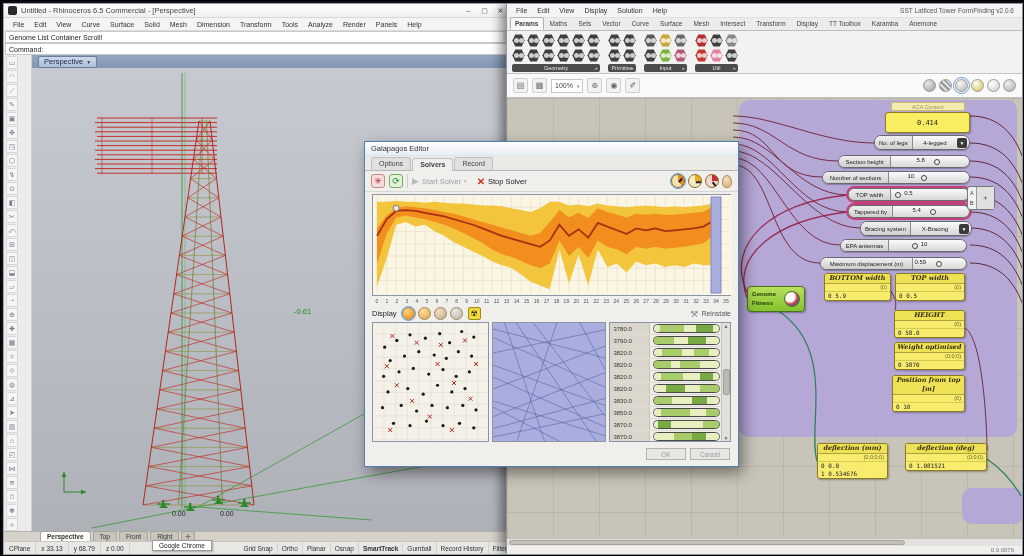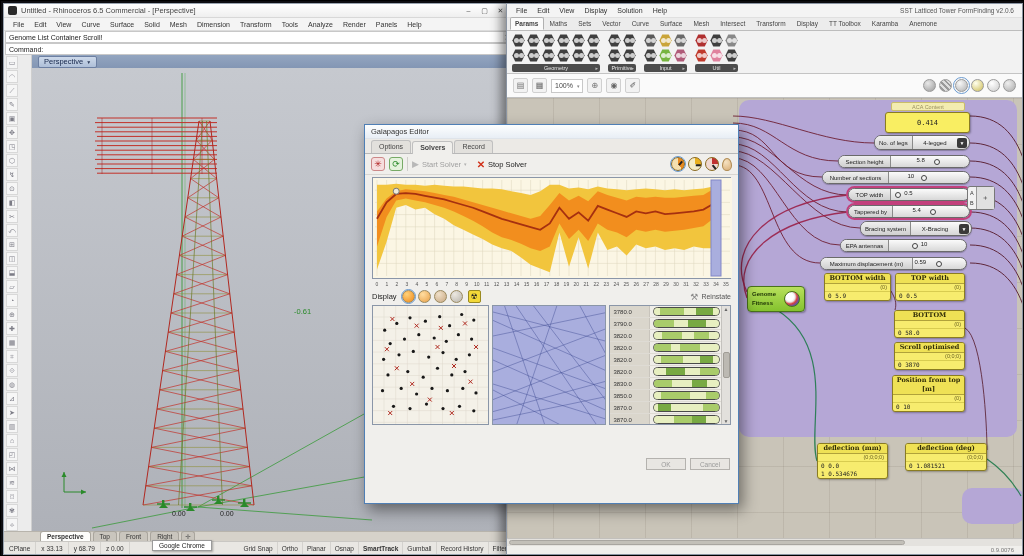--- a/index.html
+++ b/index.html
@@ -64,37 +64,37 @@
 .gh-slider.sel{box-shadow:0 0 0 2px #c2407c;}
 .s-label{background:linear-gradient(#efefef,#cfcfcf);border-right:1px solid #8a8a8a;font-size:6px;color:#222;display:flex;align-items:center;justify-content:center;padding:0 3px;white-space:nowrap;}
 .s-track{flex:1;position:relative;}
 .s-knob{position:absolute;top:3px;width:6px;height:6px;border-radius:50%;border:1px solid #444;background:#f4f4f4;}
 .s-val{position:absolute;top:1px;font-size:6px;color:#222;white-space:nowrap;}
 .gh-vlist{display:flex;height:15px;border:1px solid #6a6a6a;border-radius:7px;background:linear-gradient(#fbfbfb,#d6d6d6);overflow:hidden;box-shadow:0 1px 1px rgba(0,0,0,.25);align-items:center;}
 .vl-label{background:linear-gradient(#efefef,#cfcfcf);border-right:1px solid #8a8a8a;font-size:6px;color:#222;height:100%;display:flex;align-items:center;padding:0 4px;white-space:nowrap;}
 .vl-value{flex:1;font-size:6px;color:#222;text-align:center;white-space:nowrap;}
 .vl-caret{width:10px;height:10px;background:#3a3a3a;color:#fff;font-size:5px;display:flex;align-items:center;justify-content:center;border-radius:2px;margin-right:2px;}
 .gh-panel{background:#f7ec6e;border:1px solid #8a7c22;border-radius:3px;overflow:hidden;box-shadow:1px 1px 2px rgba(0,0,0,.3);}
-.p-title{background:#efe155;border-bottom:1px solid #b0a23a;font-family:"DejaVu Serif",serif;font-weight:bold;font-size:6.5px;color:#332f08;text-align:center;line-height:9px;}
+.p-title{background:#efe155;border-bottom:1px solid #b0a23a;font-family:"DejaVu Serif",serif;font-style:italic;font-weight:bold;font-size:6.5px;color:#332f08;text-align:center;line-height:9px;}
 .p-path{font-size:5.5px;color:#6a6220;text-align:right;padding:0 3px;line-height:7px;border-bottom:1px solid #d8cc50;}
 .p-row{font-family:"DejaVu Sans Mono",monospace;font-size:6px;color:#222;padding:0 3px;line-height:8px;white-space:nowrap;}
 .gh-galapagos{background:linear-gradient(#b8e05c,#84c22e);border:1px solid #49731b;border-radius:4px;display:flex;align-items:center;box-shadow:1px 1px 2px rgba(0,0,0,.35);}
 .gg-labels{flex:1;display:flex;flex-direction:column;justify-content:space-around;padding-left:4px;}
 .gg-labels span{font-size:6px;font-weight:bold;color:#1d3305;line-height:9px;}
 .gg-icon{width:16px;height:16px;border-radius:50%;background:radial-gradient(circle at 35% 35%,#fff 28%,#e8e8e8 40%,#d84040 55%,#3858c8 80%);border:1px solid #49731b;margin-right:4px;}
 .gh-content-header{background:#f3ecb0;border:1px solid #c9bd6a;border-radius:2px;font-size:5.5px;color:#9a9060;text-align:center;line-height:8px;}
 .gh-content-value{background:#f9ee62;border:1px solid #8a7c22;border-radius:3px;font-family:"DejaVu Sans Mono",monospace;font-size:7px;color:#222;display:flex;align-items:center;justify-content:center;box-shadow:1px 1px 2px rgba(0,0,0,.3);}
 .gh-add{background:#f2f2f2;border:1px solid #777;border-radius:3px;display:flex;}
 .gh-add .ab{display:flex;flex-direction:column;justify-content:space-around;font-size:5.5px;color:#333;padding:1px 2px;}
 .gh-add .plus{flex:1;background:#e0e0e0;border-left:1px solid #999;display:flex;align-items:center;justify-content:center;font-size:7px;color:#333;}
 .gh-hscroll{height:8px;background:#e4e2de;border-top:1px solid #c2c0bc;position:relative;}
 .gh-hscroll .thumb{position:absolute;left:2px;top:1px;height:5px;width:396px;background:#c2bfb8;border-radius:3px;border:1px solid #a8a5a0;}
 .gh-statusrow{height:8px;background:#f0efec;display:flex;align-items:center;justify-content:flex-end;font-size:6px;color:#777;padding:0 8px;}
 
-#galapagos-dialog{position:absolute;left:363px;top:123px;width:375px;height:380px;background:#f0efec;border:1px solid #4f7fb5;box-shadow:4px 6px 14px rgba(0,0,0,.45);z-index:50;display:flex;flex-direction:column;justify-content:space-between;}
+#galapagos-dialog{position:absolute;left:363px;top:140px;width:375px;height:326px;background:#f0efec;border:1px solid #4f7fb5;box-shadow:4px 6px 14px rgba(0,0,0,.45);z-index:50;display:flex;flex-direction:column;justify-content:space-between;}
 .g-titlebar{height:14px;background:linear-gradient(#fdfefe,#e8eef5);display:flex;align-items:center;padding:0 6px;font-size:7.5px;color:#333;border-bottom:1px solid #dfe4ea;}
 .g-tabs{height:15px;display:flex;align-items:flex-end;padding:0 6px;gap:1px;border-bottom:1px solid #b8b8b8;background:#eceae6;}
 .g-tab{font-size:7px;color:#444;padding:0 7px;line-height:12px;border:1px solid #c0c0c0;border-bottom:none;border-radius:3px 3px 0 0;background:#e2e0dc;}
 .g-tab.active{background:#f0efec;font-weight:bold;position:relative;top:1px;}
 .g-toolbar{height:21px;display:flex;align-items:center;gap:4px;padding:0 6px;border-bottom:1px solid #d8d6d2;}
 .g-tool-icon{width:14px;height:14px;border-radius:3px;display:flex;align-items:center;justify-content:center;font-size:9px;}
 .g-sep{width:1px;height:14px;background:#d0cecb;}
 .g-start{display:flex;align-items:center;gap:3px;font-size:7.5px;color:#a0a0a0;}
 .g-start .play{color:#b8b8b8;font-size:9px;}
 .g-stop{display:flex;align-items:center;gap:3px;font-size:7.5px;color:#222;margin-left:6px;}
@@ -641,26 +641,26 @@
             <div class="p-title">BOTTOM width</div>
             <div class="p-path">(0)</div>
             <div class="p-row">0 5.9</div>
           </div>
           <div class="gh-panel" style="left: 388px; top: 175px; width: 70px;">
             <div class="p-title">TOP width</div>
             <div class="p-path">(0)</div>
             <div class="p-row">0 0.5</div>
           </div>
           <div class="gh-panel" style="left: 387px; top: 212px; width: 71px;">
-            <div class="p-title">BOTTOM</div>
+            <div class="p-title">HEIGHT</div>
             <div class="p-path">(0)</div>
             <div class="p-row">0 58.0</div>
           </div>
           <div class="gh-panel" style="left: 387px; top: 244px; width: 71px;">
-            <div class="p-title">Scroll optimised</div>
+            <div class="p-title">Weight optimised</div>
             <div class="p-path">(0;0;0)</div>
             <div class="p-row">0 3870</div>
           </div>
           <div class="gh-panel" style="left: 385px; top: 277px; width: 73px;">
             <div class="p-title">Position from top [m]</div>
             <div class="p-path">(0)</div>
             <div class="p-row">0 10</div>
           </div>
           <div class="gh-panel" style="left: 398px; top: 345px; width: 82px;">
             <div class="p-title">deflection (deg)</div>

